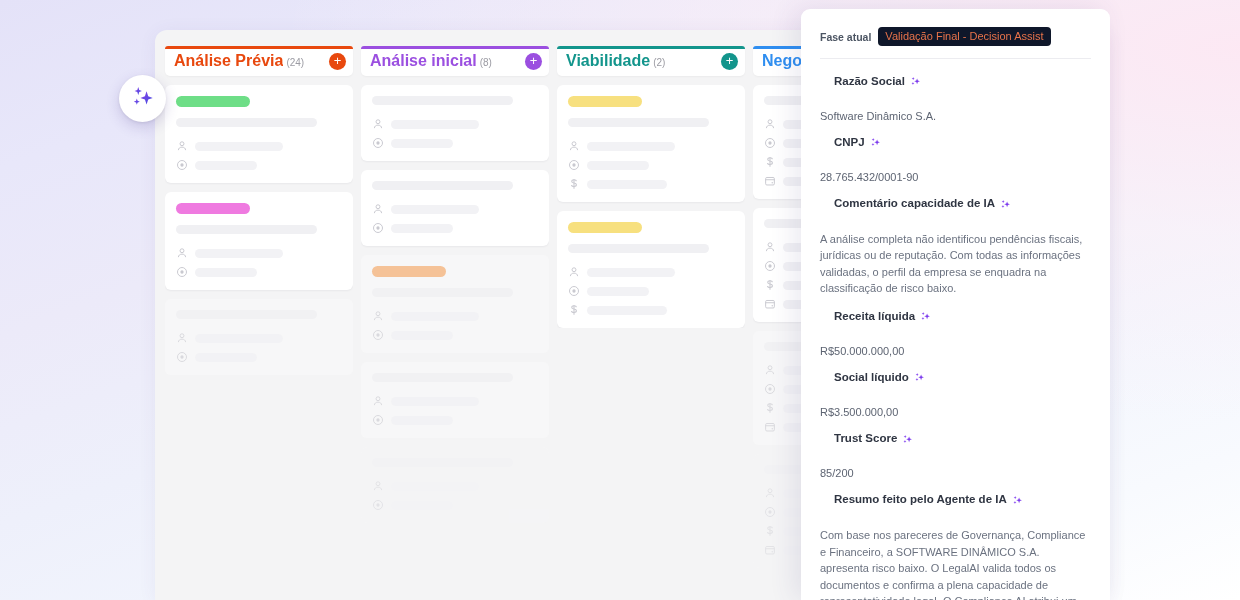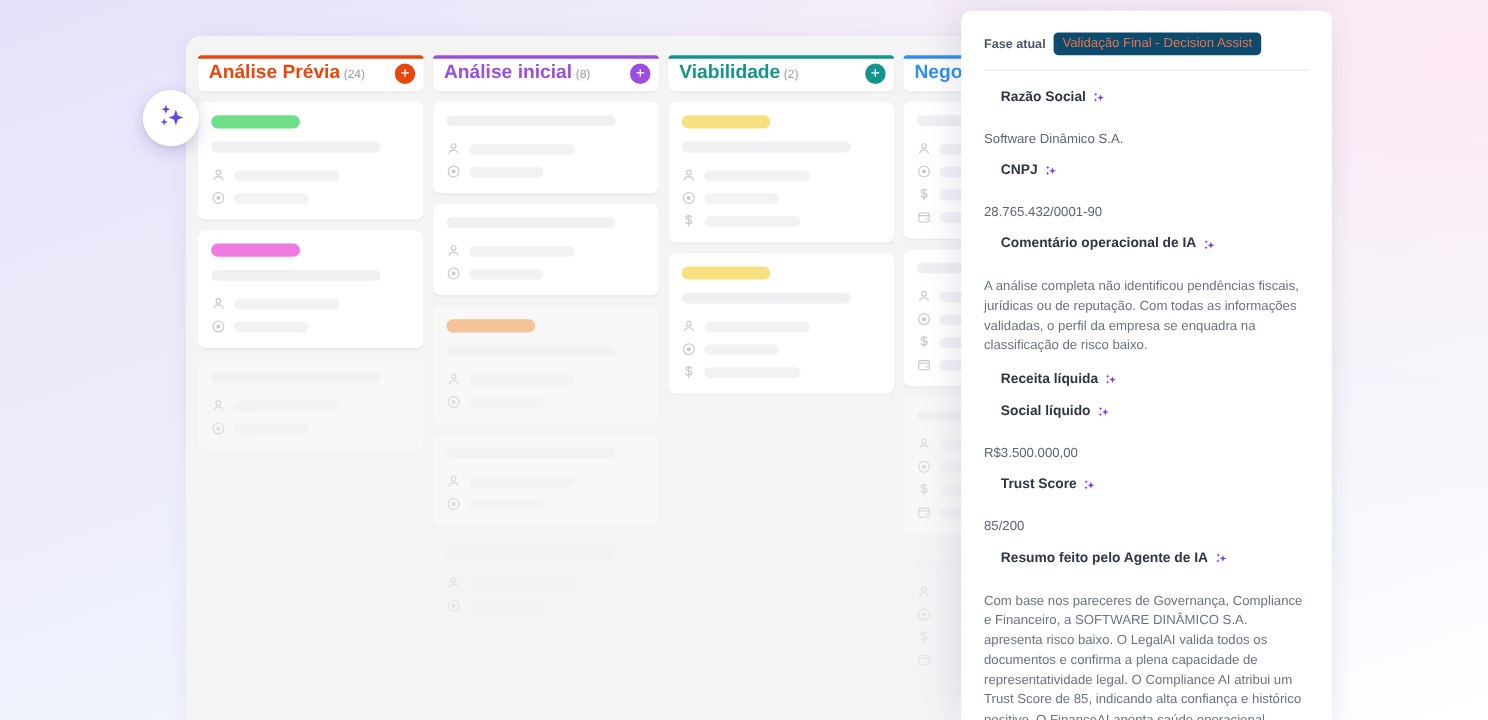--- a/index.html
+++ b/index.html
@@ -178,21 +178,21 @@
   }
   .phase-label {
     font-size: 10.5px;
     color: #4c5563;
     font-weight: bold;
     white-space: nowrap;
   }
   .phase-badge {
     font-size: 11px;
     color: #e8734a;
-    background: #0c4a6e;
+    background: #0f172a;
     border-radius: 4px;
     padding: 3px 7px 4px 7px;
     white-space: nowrap;
   }
 
   .divider {
     height: 1px;
     background: #ececf0;
     margin-bottom: 16px;
   }
@@ -715,21 +715,21 @@
                 <path d="M10.3 3.6 L11.4 6.7 L14.4 7.8 L11.4 8.9 L10.3 12 L9.2 8.9 L6.2 7.8 L9.2 6.7 Z" fill="#7c3aed"></path>
                 <path d="M4.6 1.4 L5.2 3.1 L6.9 3.7 L5.2 4.3 L4.6 6.0 L4.0 4.3 L2.3 3.7 L4.0 3.1 Z" fill="#7c3aed"></path>
                 <path d="M4.3 8.6 L4.9 10.2 L6.5 10.8 L4.9 11.4 L4.3 13.0 L3.7 11.4 L2.1 10.8 L3.7 10.2 Z" fill="#7c3aed"></path>
               </svg>
             </span>
           </div>
           <div class="field-value">28.765.432/0001-90</div>
         </div>
         <div class="field">
           <div class="field-label">
-            <span>Comentário operacional de IA</span>
+            <span>Comentário capacidade de IA</span>
             <span style="display: flex; align-items: center;">
               <svg class="sparkle" width="11" height="11" viewBox="0 0 16 16" aria-hidden="true">
                 <path d="M10.3 3.6 L11.4 6.7 L14.4 7.8 L11.4 8.9 L10.3 12 L9.2 8.9 L6.2 7.8 L9.2 6.7 Z" fill="#7c3aed"></path>
                 <path d="M4.6 1.4 L5.2 3.1 L6.9 3.7 L5.2 4.3 L4.6 6.0 L4.0 4.3 L2.3 3.7 L4.0 3.1 Z" fill="#7c3aed"></path>
                 <path d="M4.3 8.6 L4.9 10.2 L6.5 10.8 L4.9 11.4 L4.3 13.0 L3.7 11.4 L2.1 10.8 L3.7 10.2 Z" fill="#7c3aed"></path>
               </svg>
             </span>
           </div>
           <div class="field-value para">A análise completa não identificou pendências fiscais, jurídicas ou de reputação. Com todas as informações validadas, o perfil da empresa se enquadra na classificação de risco baixo.</div>
         </div>
@@ -737,20 +737,21 @@
           <div class="field-label">
             <span>Receita líquida</span>
             <span style="display: flex; align-items: center;">
               <svg class="sparkle" width="11" height="11" viewBox="0 0 16 16" aria-hidden="true">
                 <path d="M10.3 3.6 L11.4 6.7 L14.4 7.8 L11.4 8.9 L10.3 12 L9.2 8.9 L6.2 7.8 L9.2 6.7 Z" fill="#7c3aed"></path>
                 <path d="M4.6 1.4 L5.2 3.1 L6.9 3.7 L5.2 4.3 L4.6 6.0 L4.0 4.3 L2.3 3.7 L4.0 3.1 Z" fill="#7c3aed"></path>
                 <path d="M4.3 8.6 L4.9 10.2 L6.5 10.8 L4.9 11.4 L4.3 13.0 L3.7 11.4 L2.1 10.8 L3.7 10.2 Z" fill="#7c3aed"></path>
               </svg>
             </span>
           </div>
+          <div class="field-value">R$50.000.000,00</div>
         </div>
         <div class="field">
           <div class="field-label">
             <span>Social líquido</span>
             <span style="display: flex; align-items: center;">
               <svg class="sparkle" width="11" height="11" viewBox="0 0 16 16" aria-hidden="true">
                 <path d="M10.3 3.6 L11.4 6.7 L14.4 7.8 L11.4 8.9 L10.3 12 L9.2 8.9 L6.2 7.8 L9.2 6.7 Z" fill="#7c3aed"></path>
                 <path d="M4.6 1.4 L5.2 3.1 L6.9 3.7 L5.2 4.3 L4.6 6.0 L4.0 4.3 L2.3 3.7 L4.0 3.1 Z" fill="#7c3aed"></path>
                 <path d="M4.3 8.6 L4.9 10.2 L6.5 10.8 L4.9 11.4 L4.3 13.0 L3.7 11.4 L2.1 10.8 L3.7 10.2 Z" fill="#7c3aed"></path>
               </svg>

